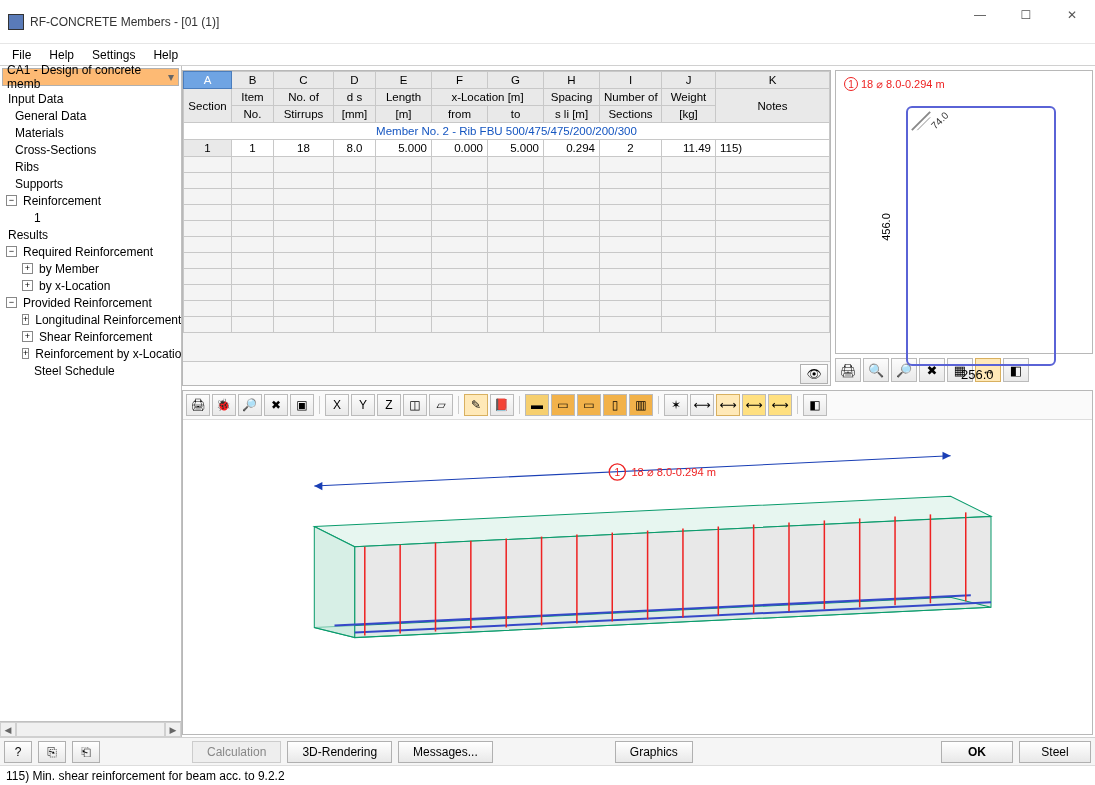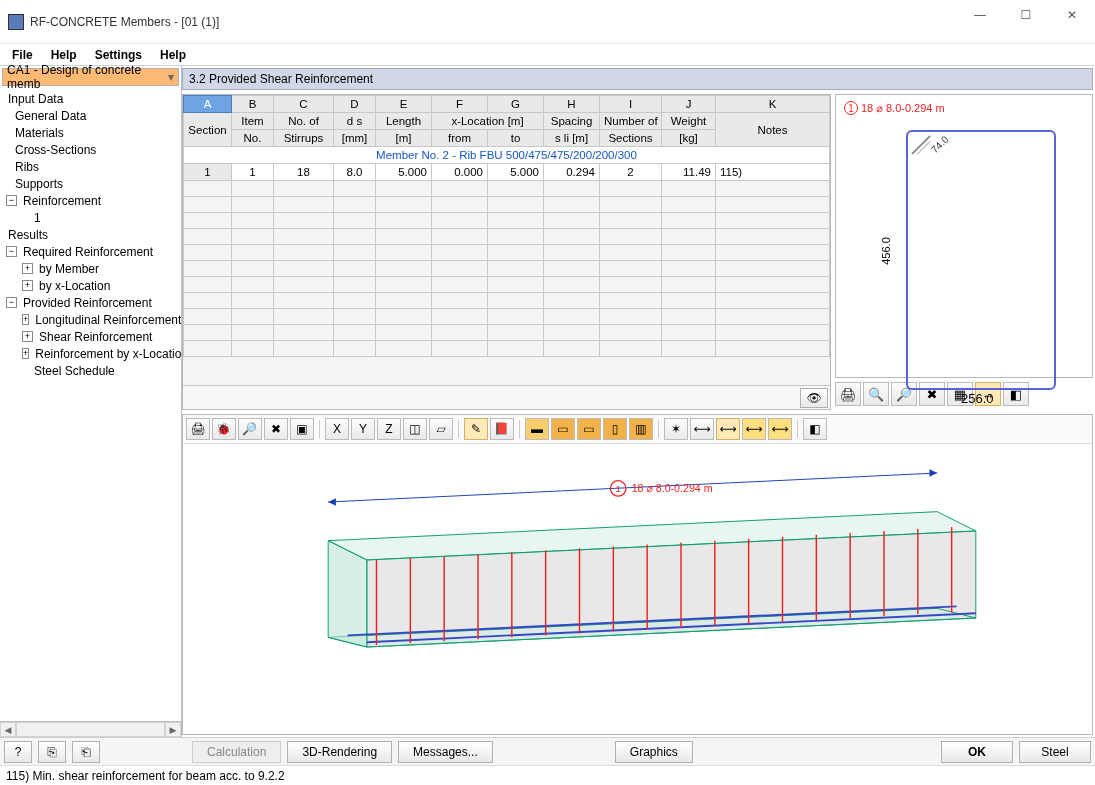--- a/index.html
+++ b/index.html
@@ -35,21 +35,21 @@
     color:#555;
   }
   .menubar {
     height: 22px;
     display:flex;
     align-items:center;
     padding: 0 4px;
     border-bottom:1px solid #d0d0d0;
     gap:2px;
   }
-  .menubar .menu-item { padding: 2px 8px; font-weight: bold; }
+  .menubar .menu-item { padding: 2px 8px; }
 
   .main-container {
     display:flex;
     flex:1;
     min-height:0;
   }
 
   .left-panel {
     width: 182px;
     border-right:1px solid #c0c0c0;
@@ -233,21 +233,20 @@
         </div>
     </div>
     <div class="left-scroll">
       <div class="arrow">◀</div>
         <div class="track"></div>
         <div class="arrow">▶</div>
     </div>
   </div>
 
   <div class="right-panel">
-    <div class="section-title">3.2  Provided Shear Reinforcement</div>
 
     <div class="upper-row" style="height:320px;">
 
       <div class="table-wrap">
         <table class="data">
           <colgroup>
             <col style="width:48px">
               <col style="width:42px">
               <col style="width:60px">
               <col style="width:42px">

